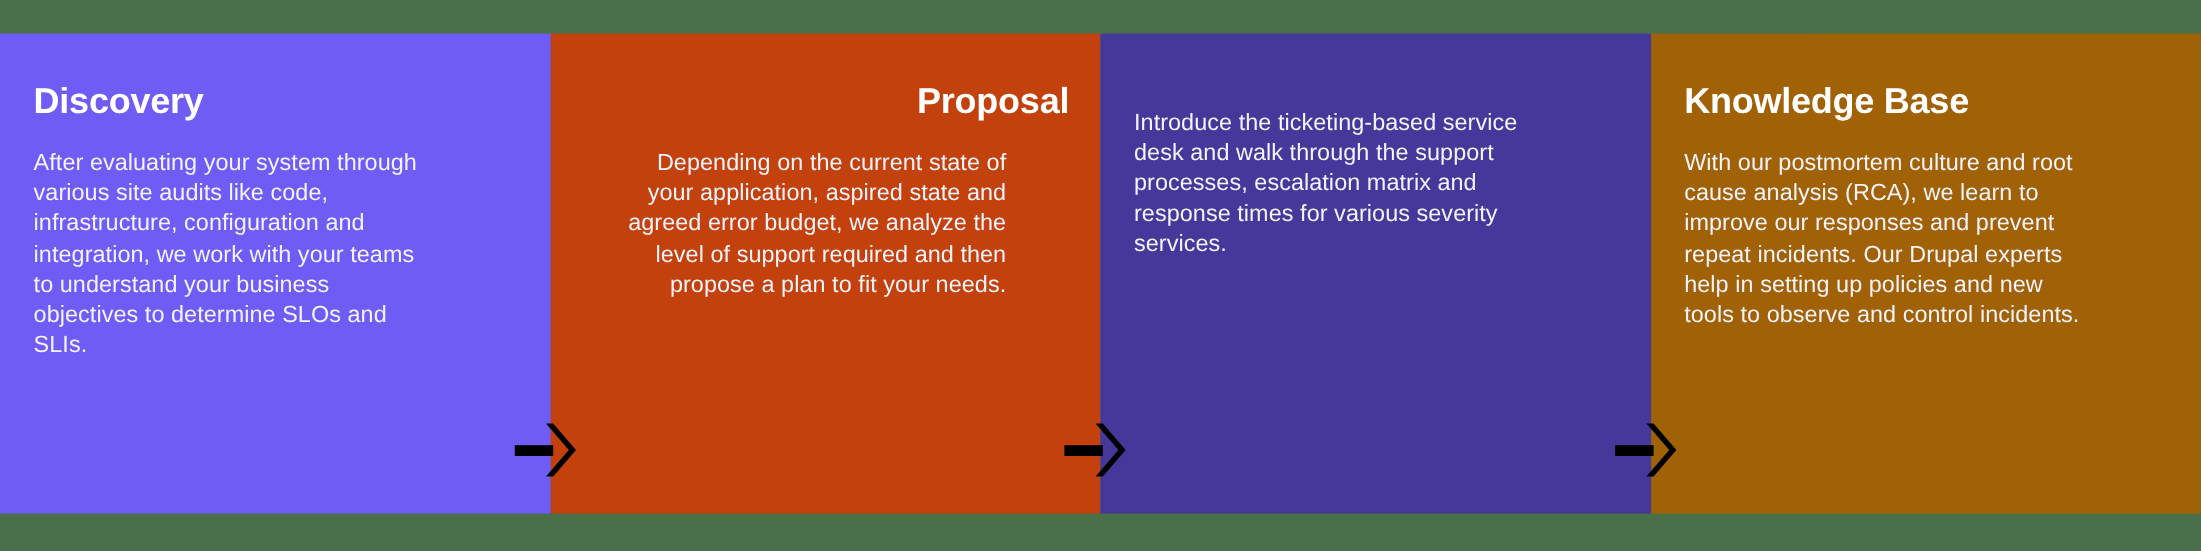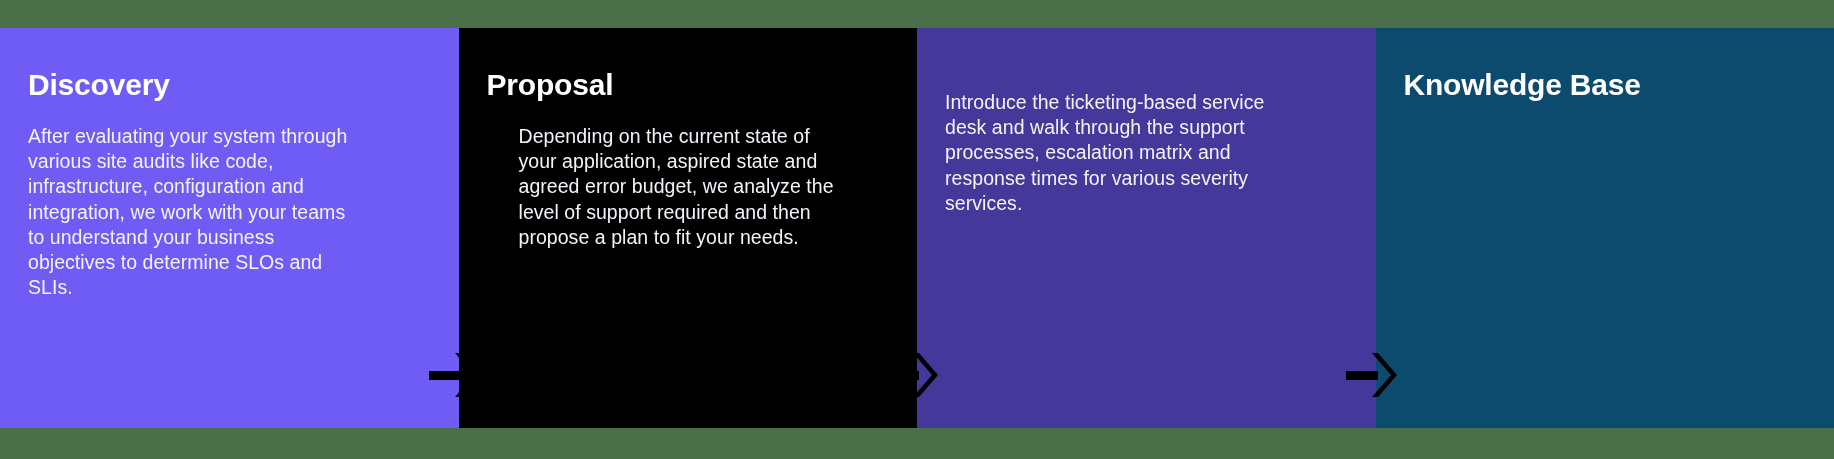--- a/index.html
+++ b/index.html
@@ -96,21 +96,21 @@
       <p class="step-body" style="color: rgb(244, 243, 251);">After evaluating your system through various site audits like code, infrastructure, configuration and integration, we work with your teams to understand your business objectives to determine SLOs and SLIs.</p>
       <div class="arrow">
         <svg width="56" height="50" viewBox="0 0 56 50" aria-hidden="true">
           <rect x="2" y="21" width="32" height="9" fill="#000000"></rect>
           <polygon points="28,3 34,3 53,25 47,25" fill="#000000"></polygon>
           <polygon points="47,25 53,25 34,47 28,47" fill="#000000"></polygon>
         </svg>
       </div>
     </div>
 
-    <div class="step" style="background: #000000;">
+    <div class="step" style="background: #c2410c; text-align: right;">
       <h2 class="step-title" style="color: rgb(255, 255, 255);">Proposal</h2>
       <p class="step-body" style="color: rgb(244, 243, 251);">Depending on the current state of your application, aspired state and agreed error budget, we analyze the level of support required and then propose a plan to fit your needs.</p>
       <div class="arrow">
         <svg width="56" height="50" viewBox="0 0 56 50" aria-hidden="true">
           <rect x="2" y="21" width="32" height="9" fill="#000000"></rect>
           <polygon points="28,3 34,3 53,25 47,25" fill="#000000"></polygon>
           <polygon points="47,25 53,25 34,47 28,47" fill="#000000"></polygon>
         </svg>
       </div>
     </div>
@@ -119,18 +119,19 @@
       <p class="step-body" style="color: rgb(244, 243, 251);">Introduce the ticketing-based service desk and walk through the support processes, escalation matrix and response times for various severity services.</p>
       <div class="arrow">
         <svg width="56" height="50" viewBox="0 0 56 50" aria-hidden="true">
           <rect x="2" y="21" width="32" height="9" fill="#000000"></rect>
           <polygon points="28,3 34,3 53,25 47,25" fill="#000000"></polygon>
           <polygon points="47,25 53,25 34,47 28,47" fill="#000000"></polygon>
         </svg>
       </div>
     </div>
 
-    <div class="step" style="background: #0c4a6e;">
+    <div class="step" style="background: #a16207;">
       <h2 class="step-title" style="color: rgb(255, 255, 255);">Knowledge Base</h2>
+      <p class="step-body" style="color: rgb(244, 243, 251);">With our postmortem culture and root cause analysis (RCA), we learn to improve our responses and prevent repeat incidents. Our Drupal experts help in setting up policies and new tools to observe and control incidents.</p>
     </div>
 
   </div>
 </div>
 
 </body></html>

